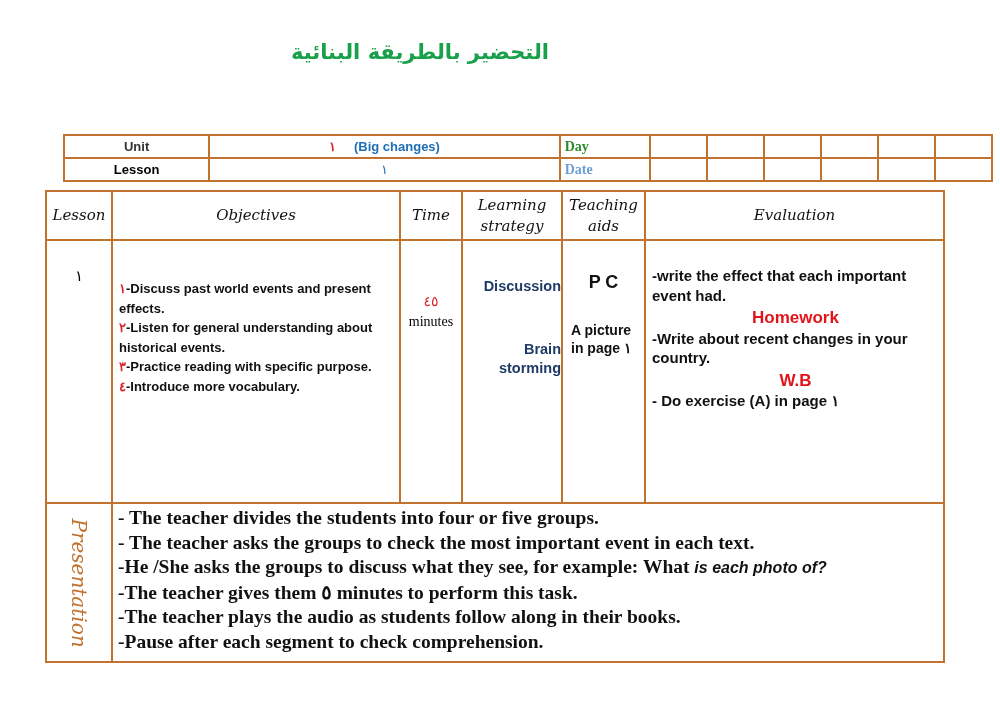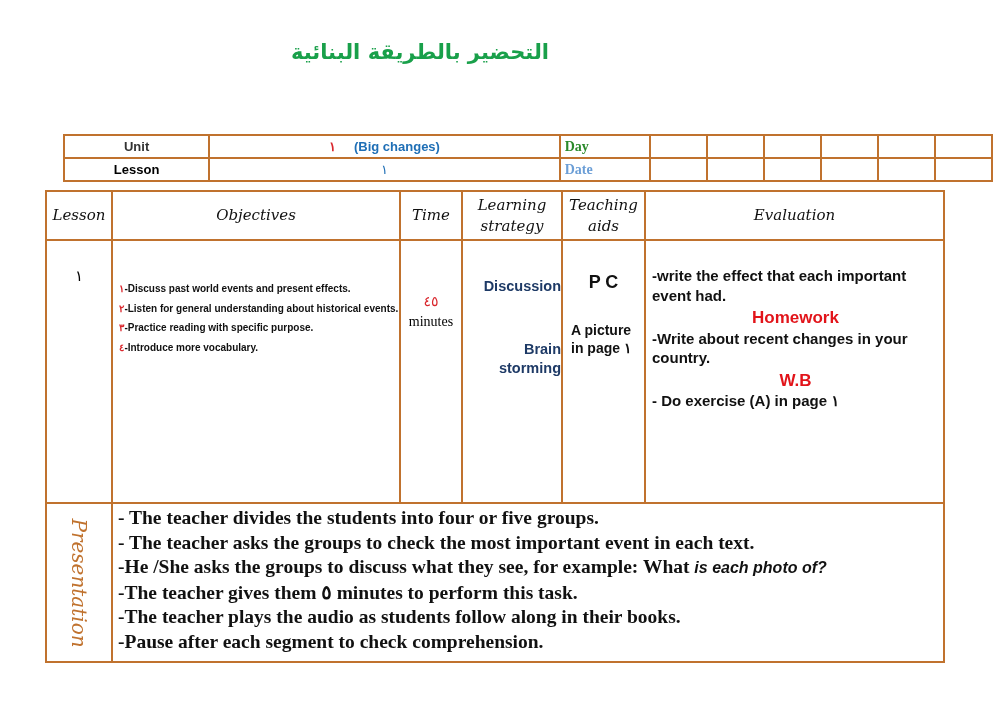--- a/index.html
+++ b/index.html
@@ -17,21 +17,21 @@
   .green { color: #2b8a2b; }
   .lblue { color: #6b9ed6; }
   .blk { color: #000; }
   .dark { color: #333; }
   .main { left: 45px; top: 190px; width: 900px; }
   .main td { border: 2px solid #c0722e; padding: 0; vertical-align: top; }
   .main .h td { height: 47px; text-align: center; vertical-align: middle; font-family: "DejaVu Serif", serif; font-style: italic; font-size: 15px; color: #111; line-height: 21px; }
   .w1 { width: 64px; } .w2 { width: 286px; margin-left: 28px; } .w3 { width: 60px; } .w4 { width: 98px; } .w5 { width: 81px; }
   .body-row td { height: 209px; }
   .lesson-num { text-align: center; padding-top: 26px !important; font-size: 15px; }
-  .obj { padding: 38px 0 0 6px !important; font-size: 10px; font-weight: bold; line-height: 19.5px; color: #111; }
+  .obj { padding: 38px 0 0 6px !important; font-size: 13px; font-weight: bold; line-height: 19.5px; color: #111; }
   .obj .num { color: #d9262c; }
   .time { text-align: center; padding-top: 52px !important; font-family: "Liberation Serif", serif; font-size: 14px; }
   .time .n { color: #d9262c; font-weight: normal; display: block; margin-bottom: 4px; }
   .strat { text-align: right; color: #1e3a66; font-weight: bold; font-size: 14.5px; padding-top: 36px !important; line-height: 19px; }
   .strat .b { display: block; margin-top: 44px; }
   .aids { text-align: left; padding: 32px 0 0 8px !important; font-weight: bold; font-size: 14px; line-height: 18px; color: #111; }
   .aids .pc { display: block; text-align: center; font-size: 18px; margin-bottom: 30px; margin-left: -8px; }
   .eval { padding: 25px 4px 0 6px !important; font-weight: bold; font-size: 15px; line-height: 19.5px; color: #111; }
   .eval .sect { display: block; text-align: center; color: #e2141a; font-size: 17px; margin: 3px 0 1px; }
   .pres-row td { height: 155px; }

